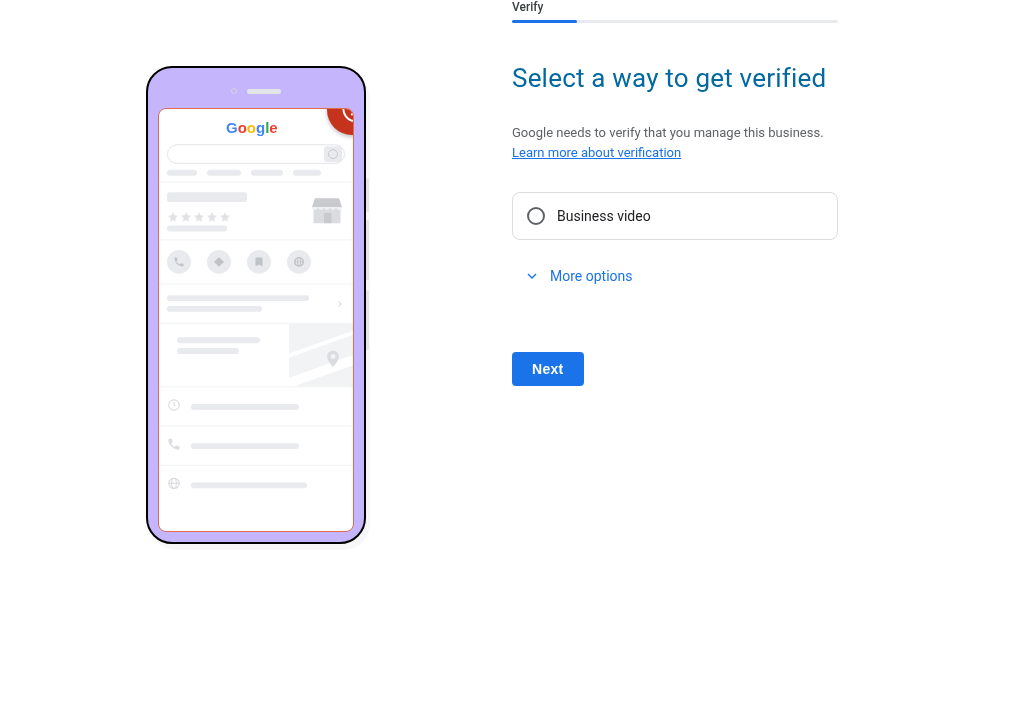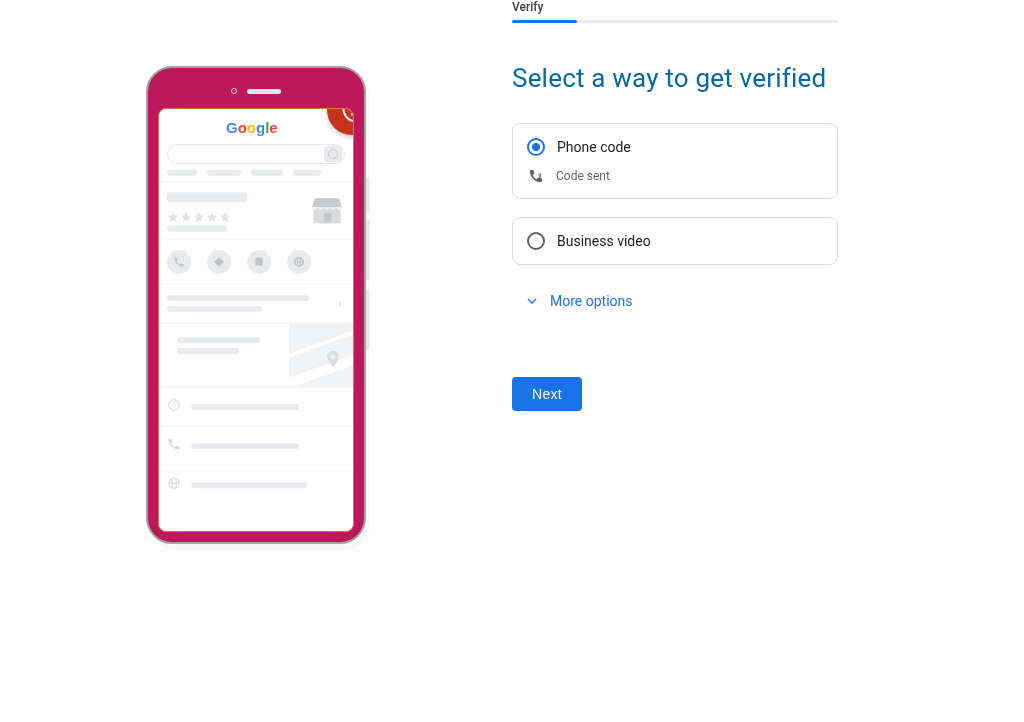--- a/index.html
+++ b/index.html
@@ -2,21 +2,21 @@
 <html><head>
 <meta charset="utf-8">
 <style>
   * { box-sizing: border-box; margin: 0; padding: 0; }
   html, body { width: 1024px; height: 722px; font-family: "Google Sans", Roboto, Arial, sans-serif; color:#3c4043; background:#fff; }
   .layout { display:flex; flex-direction:row; width:100%; height:100%; }
   .left-col { width:50%; display:flex; justify-content:center; align-items:flex-start; padding-top:66px; }
   .right-col { width:50%; padding-right:60px; }
 
   
-  .phone-frame { position:relative; width:220px; height:478px; border:2px solid #a3a3a3; border-radius:26px; background:#be185d; box-shadow: 4px 6px 0 rgba(0,0,0,0.03); }
+  .phone-frame { position:relative; width:220px; height:478px; border:2px solid #000000; border-radius:26px; background:#c4b5fd; box-shadow: 4px 6px 0 rgba(0,0,0,0.03); }
   .phone-speaker-dot { position:absolute; top:20px; left:50%; transform:translateX(-50%); display:flex; align-items:center; gap:10px; }
   .phone-cam { width:6px; height:6px; border:1px solid #d2d4d8; border-radius:50%; }
   .phone-ear { width:34px; height:5px; background:#e3e5e9; border-radius:3px; }
   .phone-side-btn { position:absolute; right:-5px; width:3px; background:#e3e5e9; border-radius:2px; }
   .side1 { top:110px; height:34px; }
   .side2 { top:152px; height:60px; }
   .side3 { top:222px; height:60px; }
 
   .phone-screen { position:absolute; top:40px; left:10px; right:10px; bottom:10px; border:1px solid #e06b4f; border-radius:8px; overflow:hidden; background:#fff; }
 
@@ -82,21 +82,21 @@
   .radio { width:18px; height:18px; border-radius:50%; border:2px solid #5f6368; display:flex; align-items:center; justify-content:center; flex-shrink:0;}
   .radio.checked { border-color:#1a73e8;}
   .radio.checked::after { content:""; width:8px; height:8px; border-radius:50%; background:#1a73e8; display:block;}
   .option-title { font-size:14px; color:#202124;}
   .option-sub { margin-top:12px; display:flex; align-items:center; gap:12px; font-size:12px; color:#5f6368; padding-left:1px;}
   .option-sub svg { width:16px; height:16px; fill:#5f6368;}
 
   .more-row { margin-top:28px; display:flex; align-items:center; gap:10px; color:#1a73e8; font-size:14px; cursor:pointer; padding-left:12px;}
   .more-row svg { width:16px; height:16px; fill:none; stroke:#1a73e8; stroke-width:2;}
 
-  .next-btn { margin-top:68px; background:#1a73e8; color:#fff; font-size:14px; font-weight:400; border:none; border-radius:4px; padding:9px 20px; cursor:pointer; letter-spacing:0.3px;}
+  .next-btn { margin-top:68px; background:#1a73e8; color:#fff; font-size:14px; font-weight:700; border:none; border-radius:4px; padding:9px 20px; cursor:pointer; letter-spacing:0.3px;}
 
   
   .screen-inner > .divider { margin:0; }
   .screen-inner { transform:scale(1,0.98); transform-origin:top center;}
 </style>
 </head>
 <body>
 
 <div class="layout">
 
@@ -256,36 +256,27 @@
   </div>
 
   <div class="right-col">
     <div class="step-label">Verify</div>
     <div class="progress-track">
       <div class="progress-fill" id="progress-fill" style="width: 20%;"></div>
     </div>
 
     <h1 class="page-title">Select a way to get verified</h1>
 
+    <div class="subtitle">
+      <span>Google needs to verify that you manage this business.</span><br>
+      <a class="learn-link">Learn more about verification</a>
+    </div>
 
     <div style="height:12px;"></div>
 
-    <div class="option-card">
-      <div class="option-head">
-        <span class="radio checked"></span>
-        <span class="option-title">Phone code</span>
-      </div>
-      <div class="option-sub">
-        <svg viewBox="0 0 24 24">
-            <path d="M20 15.5c-1.2 0-2.4-.2-3.6-.6-.4-.1-.8 0-1 .2l-2.2 2.2c-2.8-1.4-5.1-3.8-6.6-6.6l2.2-2.2c.3-.3.4-.7.2-1C8.6 6.4 8.4 5.2 8.4 4c0-.6-.4-1-1-1H4c-.6 0-1 .4-1 1 0 9.4 7.6 17 17 17 .6 0 1-.4 1-1v-3.4c0-.6-.4-1-1-1zM19 11V7l-4 4h3c0 2.2-1.8 4-4 4v2c3.3 0 6-2.7 6-6h-1z" transform="translate(0 0)"></path>
-            <path d="M6.6 10.8c1.4 2.8 3.8 5.1 6.6 6.6l2.2-2.2c.3-.3.7-.4 1-.2 1.1.4 2.3.6 3.6.6.6 0 1 .4 1 1V20c0 .6-.4 1-1 1C10.6 21 3 13.4 3 4c0-.6.4-1 1-1h3.4c.6 0 1 .4 1 1 0 1.2.2 2.4.6 3.6.1.4 0 .8-.2 1l-2.2 2.2z"></path>
-          </svg>
-        <span>Code sent</span>
-      </div>
-    </div>
 
     <div class="option-card">
       <div class="option-head">
         <span class="radio"></span>
         <span class="option-title">Business video</span>
       </div>
     </div>
 
     <div class="more-row">
       <svg viewBox="0 0 24 24">

